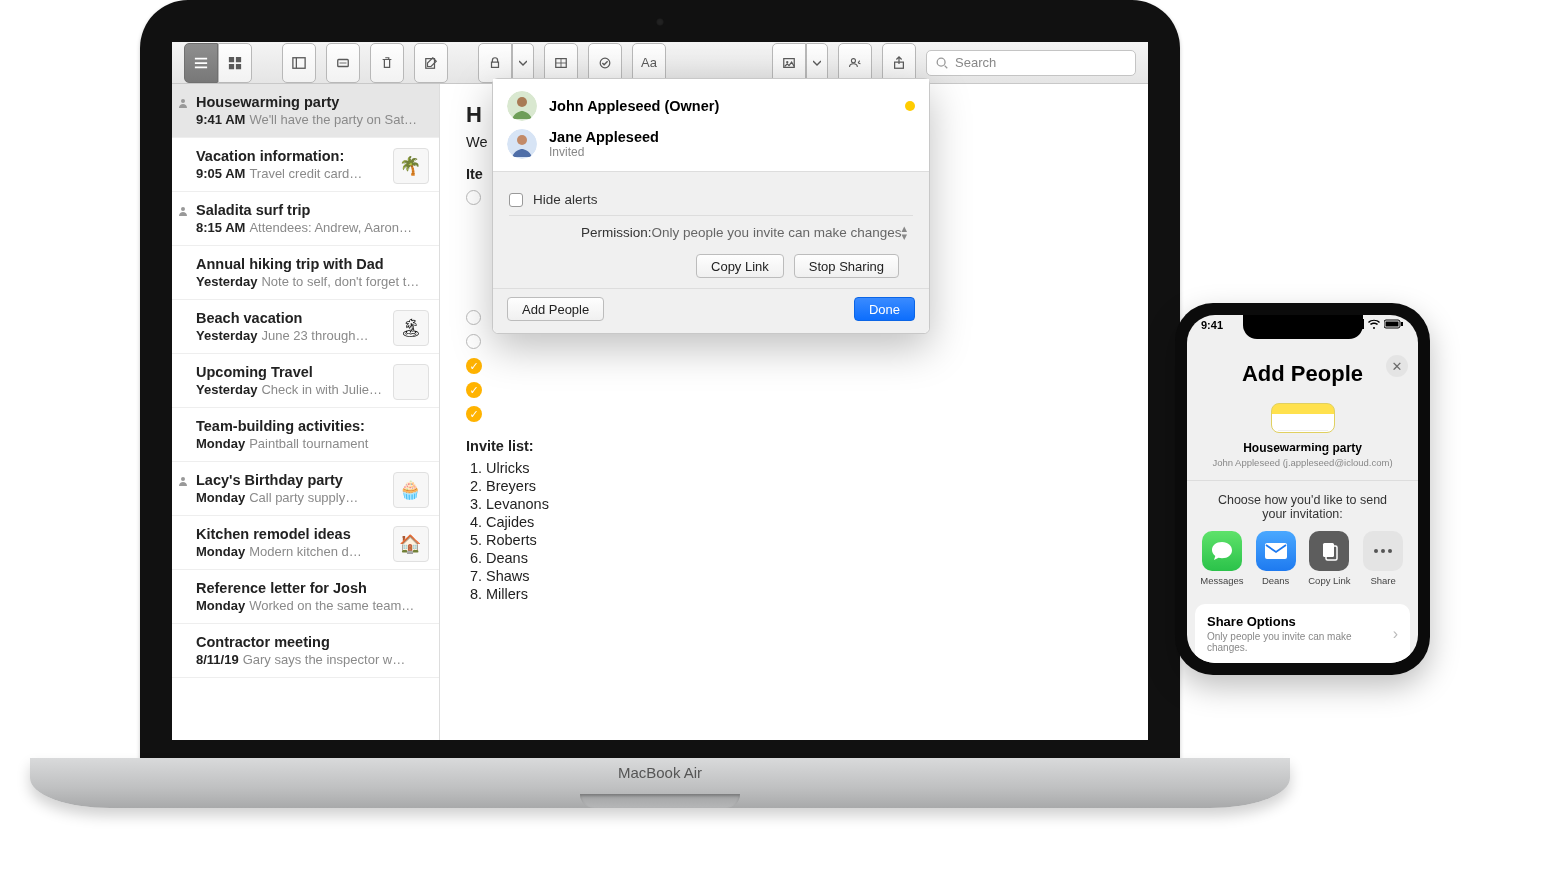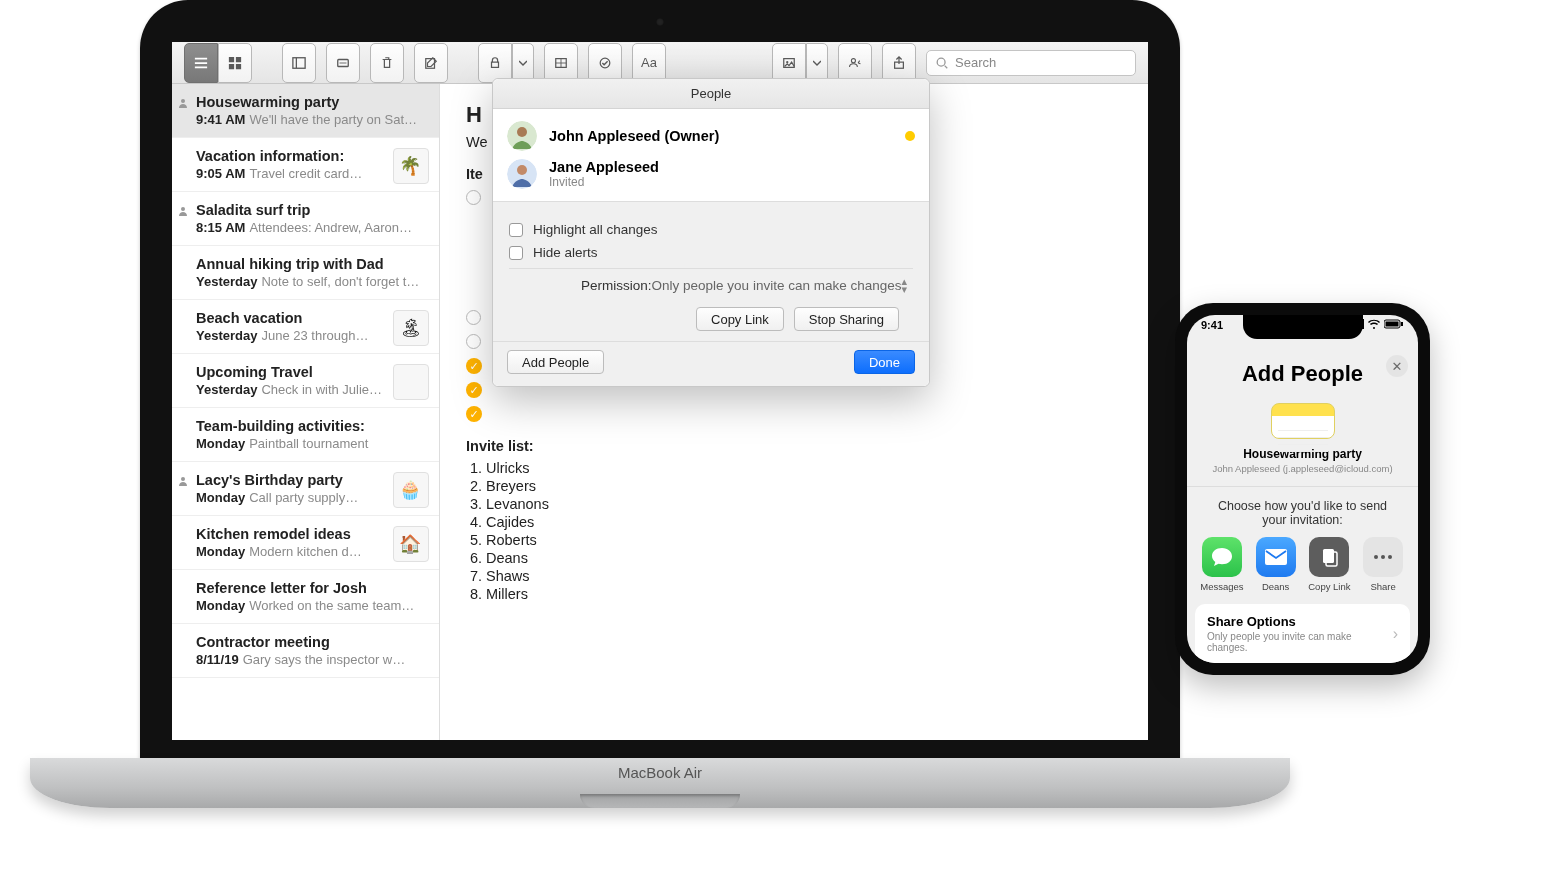--- a/index.html
+++ b/index.html
@@ -110,21 +110,21 @@
   .ip-sep{height:1px;background:#ddd;margin:12px 0;}
   .ip-choose{text-align:center; font-size:12.5px; color:#333; padding:0 20px;}
   .ip-apps{display:flex; justify-content:space-around; padding:10px 8px 4px;}
   .ip-app{display:flex; flex-direction:column; align-items:center; gap:4px; width:50px;}
   .ip-app .ic{width:40px;height:40px;border-radius:10px;display:flex;align-items:center;justify-content:center;color:#fff;font-size:20px;}
   .ip-app .lbl{font-size:9.5px;color:#444;}
   .ic-msg{background:linear-gradient(#5ee26a,#2bc24a);}
   .ic-mail{background:linear-gradient(#4aa8ff,#1e7af0);}
   .ic-copy{background:#5d5d5d;}
   .ic-more{background:#e4e4e4; color:#555;}
-  .ip-card{margin:8px 8px 0;background:#fff;border-radius:10px;padding:10px 12px; display:flex; align-items:center;}
+  .ip-card{margin:14px 8px 0;background:#fff;border-radius:10px;padding:10px 12px; display:flex; align-items:center;}
   .ip-card .h{font-size:13px;font-weight:600;}
   .ip-card .s{font-size:10px;color:#888; margin-top:2px;}
   .ip-chev{color:#bbb; font-size:16px;}
 </style>
 </head>
 <body>
 
 <div class="macbook">
   <div class="mac-bezel">
     <div class="mac-cam"></div>
@@ -337,21 +337,20 @@
               <li>Cajides</li>
               <li>Roberts</li>
               <li>Deans</li>
               <li>Shaws</li>
               <li>Millers</li>
             </ol>
         </div>
       </div>
 
       <div class="popover">
-        <div class="pop-head">People</div>
         <div class="pop-list">
           <div class="person">
             <svg class="avatar" viewBox="0 0 30 30">
                 <circle cx="15" cy="15" r="15" fill="#d9e8d0"></circle>
                 <circle cx="15" cy="11" r="5" fill="#a87b55"></circle>
                 <path d="M5 28c2-6 8-8 10-8s8 2 10 8" fill="#6e9e58"></path>
               </svg>
             <div class="p-info">
                 <div class="p-name">John Appleseed (Owner)</div>
               </div>
@@ -363,24 +362,20 @@
                 <circle cx="15" cy="11" r="5" fill="#c28a68"></circle>
                 <path d="M5 28c2-6 8-8 10-8s8 2 10 8" fill="#4e6ea8"></path>
               </svg>
             <div class="p-info">
               <div class="p-name">Jane Appleseed</div>
               <div class="p-sub">Invited</div>
             </div>
           </div>
         </div>
         <div class="pop-opts">
-          <div class="opt-row">
-              <div class="ck"></div>
-              <span>Highlight all changes</span>
-            </div>
           <div class="opt-row">
               <div class="ck"></div>
               <span>Hide alerts</span>
             </div>
           <div class="perm-row">
             <span>Permission:</span>
             <span class="perm-val">Only people you invite can make changes</span>
             <span class="perm-chev">▴<br>▾</span>
           </div>
           <div class="inner-btnrow">

